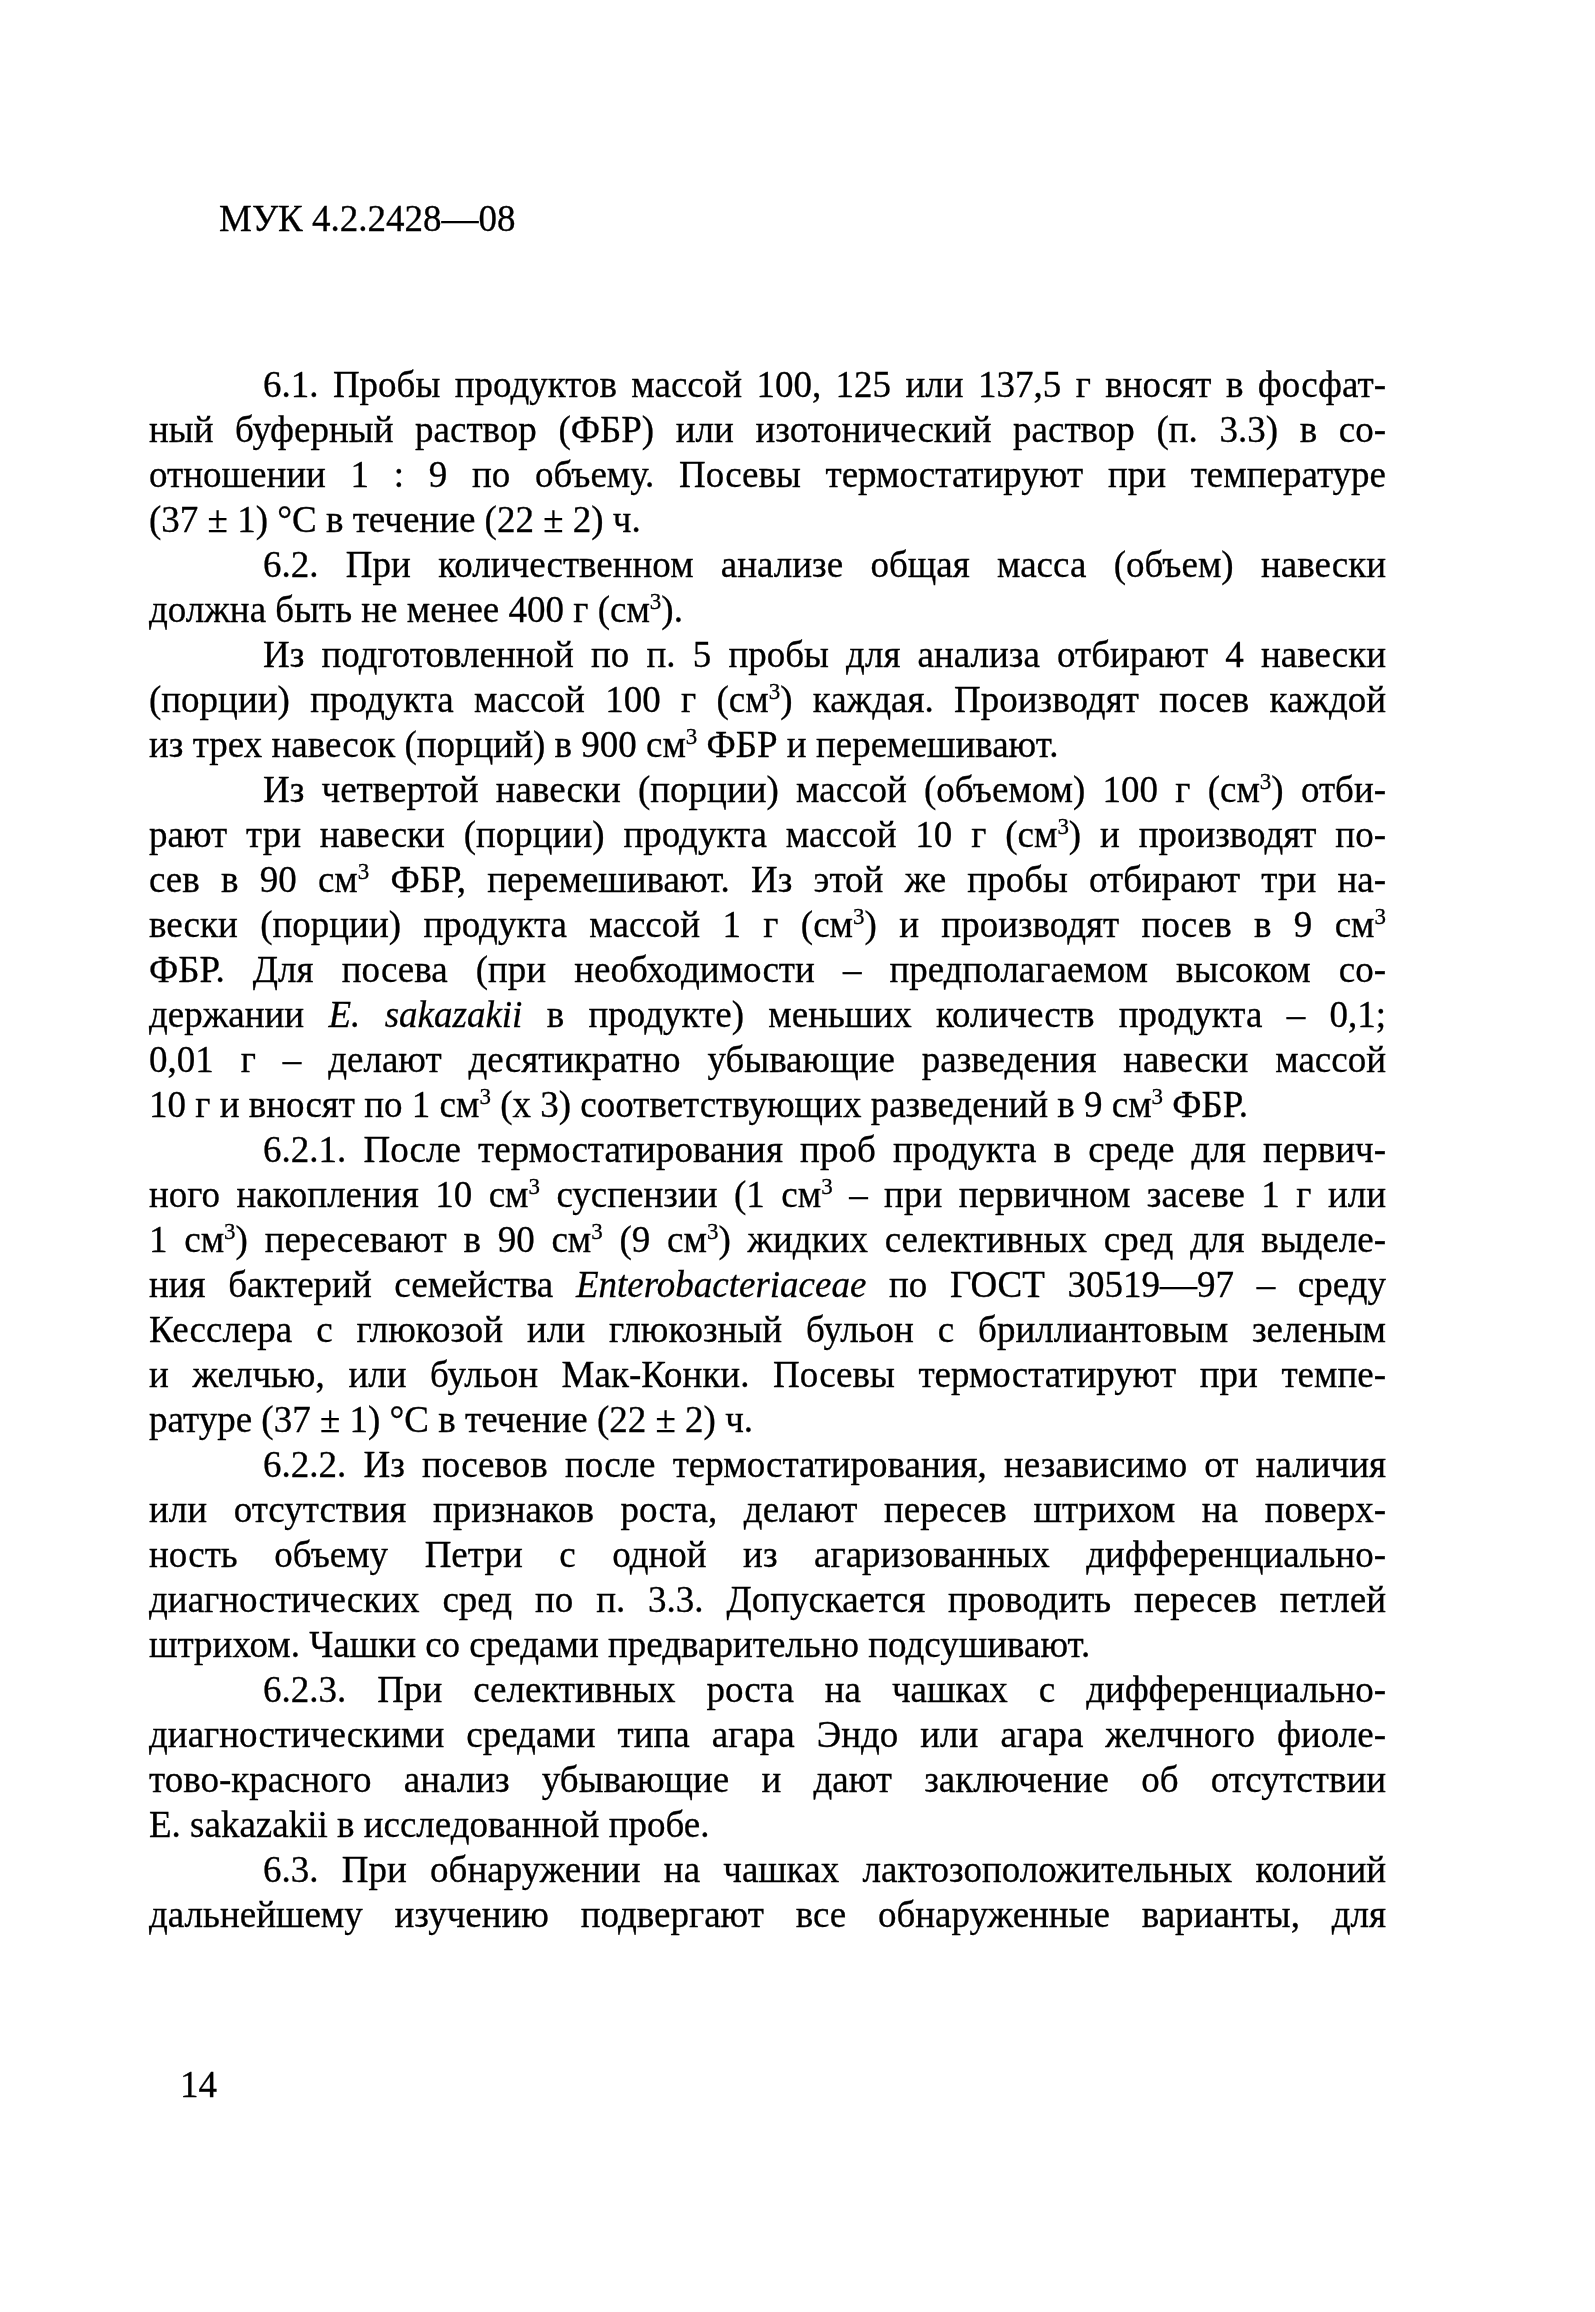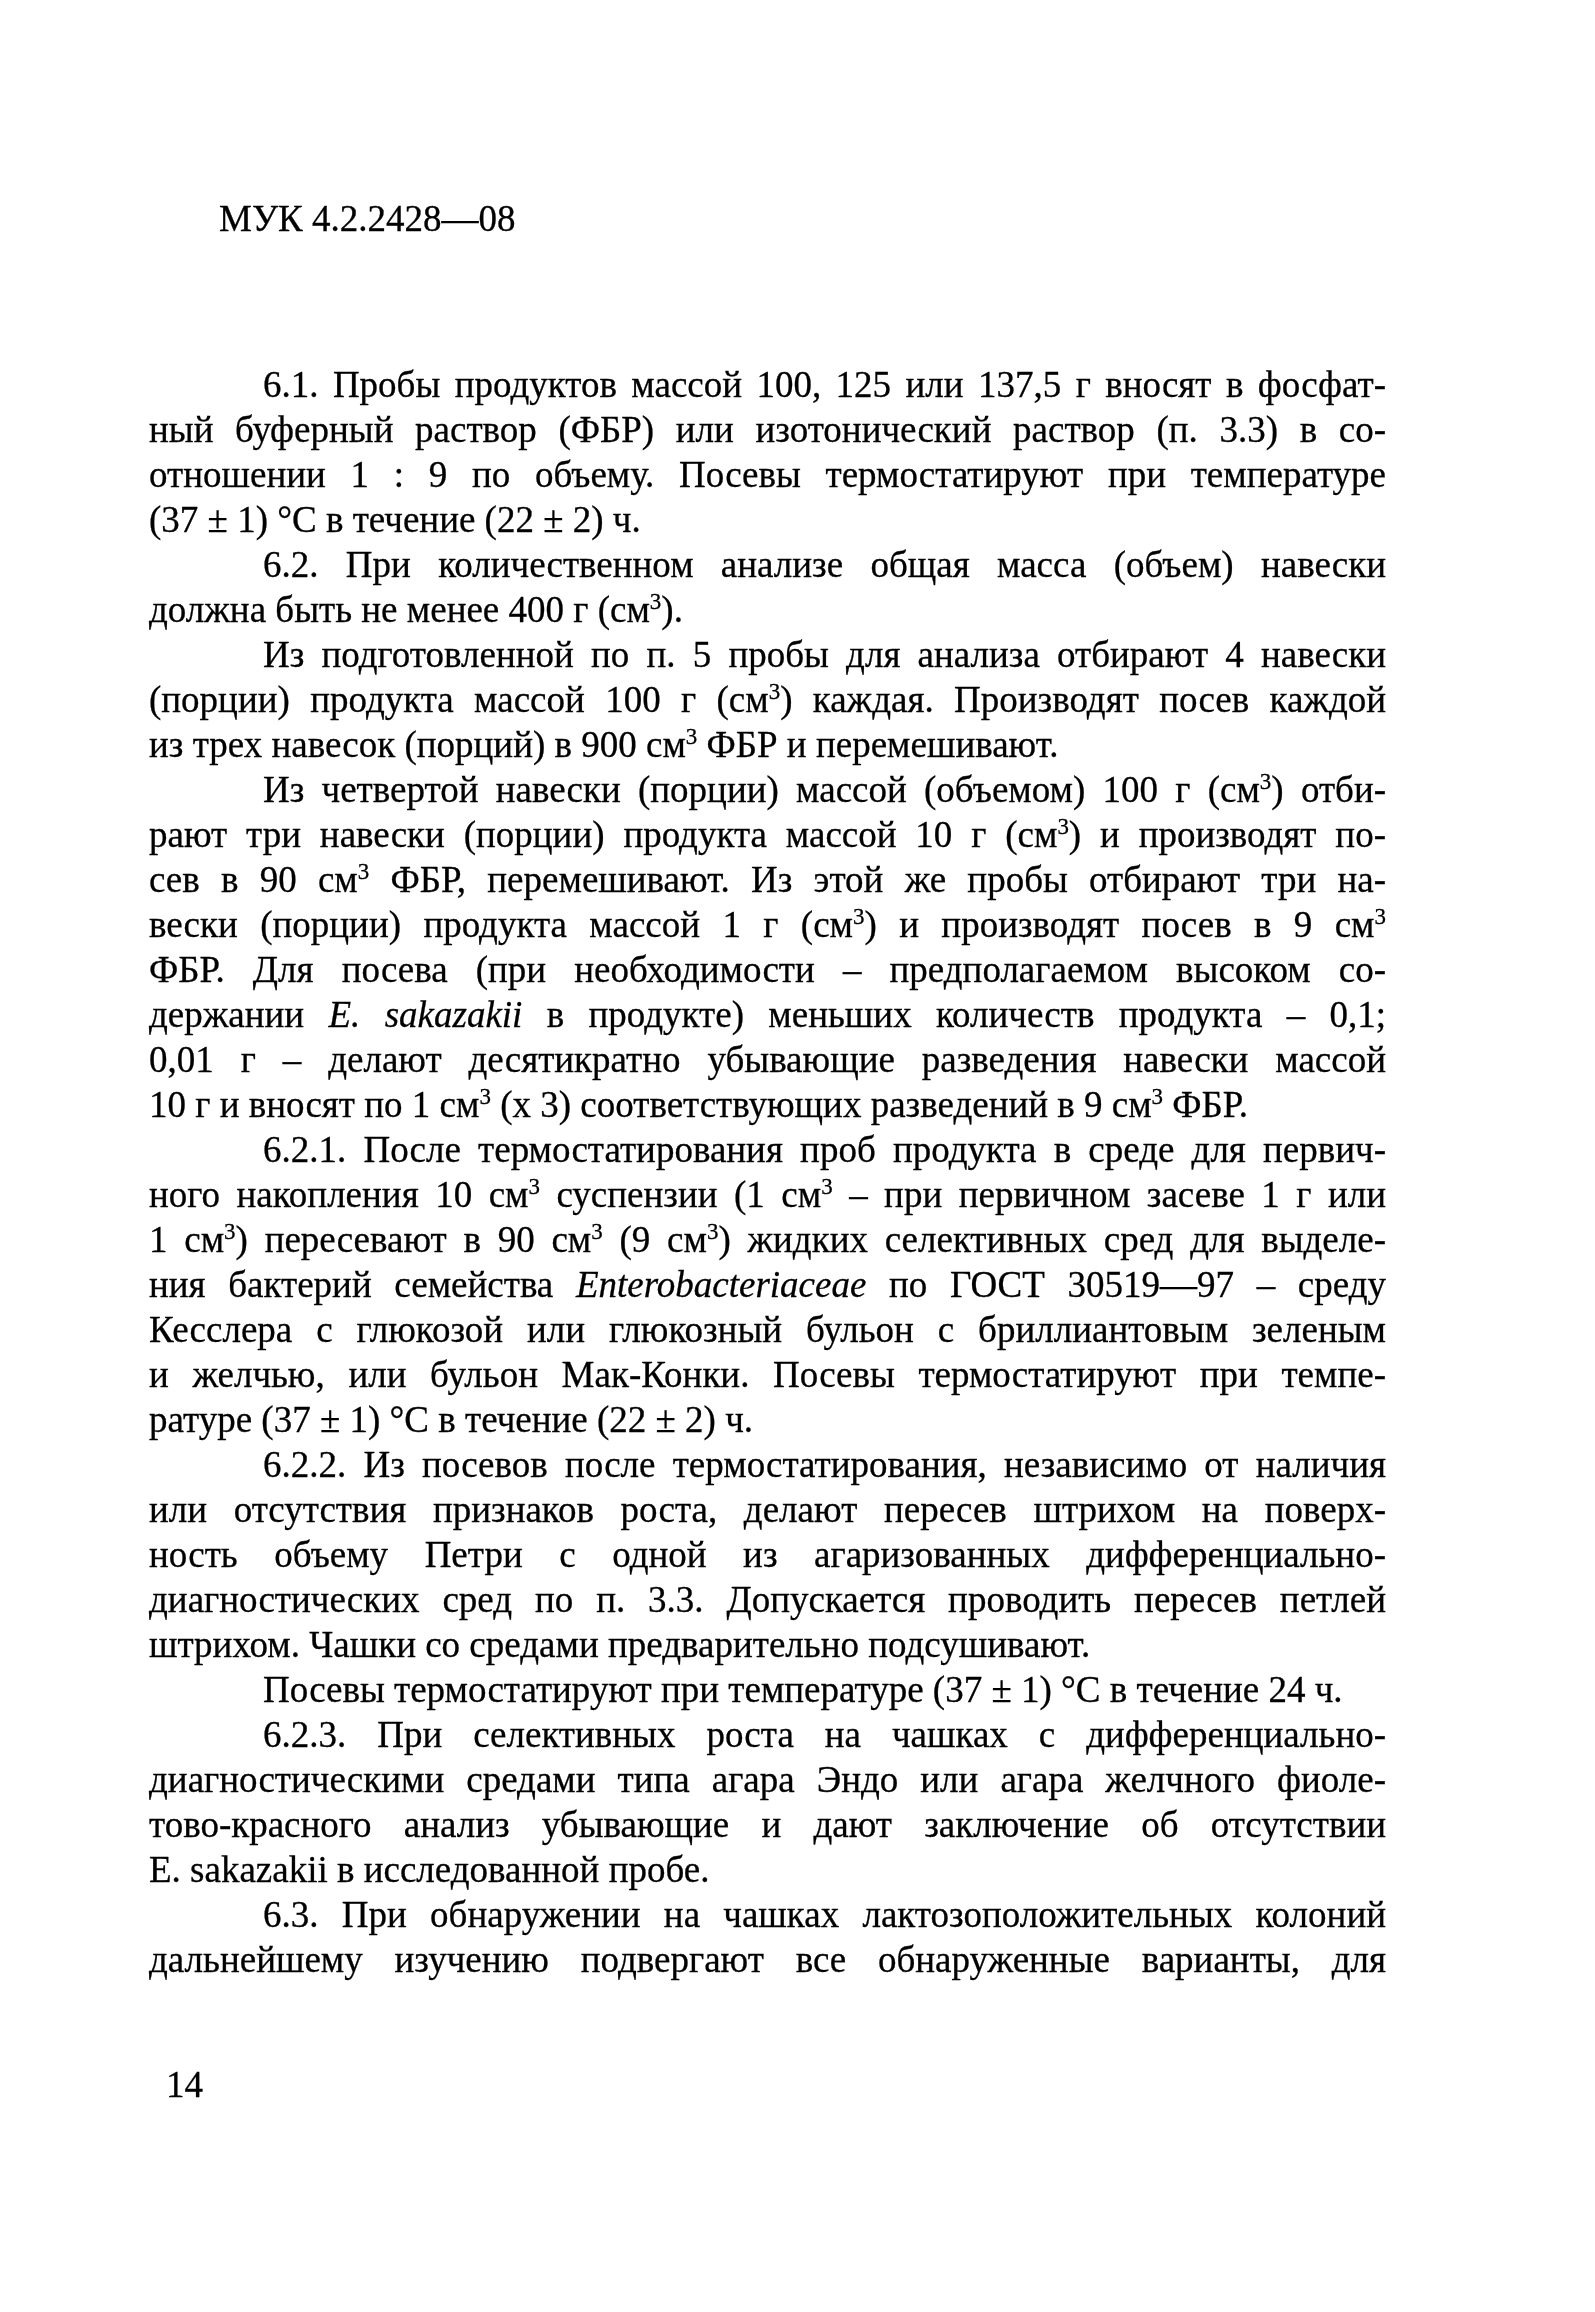--- a/index.html
+++ b/index.html
@@ -63,21 +63,21 @@
     line-height: 0;
     vertical-align: baseline;
     position: relative;
     top: -0.55em;
   }
   .line i {
     font-style: italic;
   }
   .page-number {
     position: absolute;
-    left: 166px;
+    left: 180px;
     top: 2062px;
     font-size: 37px;
     line-height: 45px;
   }
 </style>
 </head>
 <body>
 
 <div class="page">
   <div class="doc-header">МУК 4.2.2428—08</div>
@@ -106,21 +106,20 @@
       <div class="line just">1 см<sup>3</sup>) пересевают в 90 см<sup>3</sup> (9 см<sup>3</sup>) жидких селективных сред для выделе-</div>
       <div class="line just">ния бактерий семейства <i>Enterobacteriaceae</i> по ГОСТ 30519—97 – среду</div>
       <div class="line just">Кесслера с глюкозой или глюкозный бульон с бриллиантовым зеленым</div>
       <div class="line just">и желчью, или бульон Мак-Конки. Посевы термостатируют при темпе-</div>
       <div class="line">ратуре (37 ± 1) °С в течение (22 ± 2) ч.</div>
       <div class="line first just">6.2.2. Из посевов после термостатирования, независимо от наличия</div>
       <div class="line just">или отсутствия признаков роста, делают пересев штрихом на поверх-</div>
       <div class="line just">ность объему Петри с одной из агаризованных дифференциально-</div>
       <div class="line just">диагностических сред по п. 3.3. Допускается проводить пересев петлей</div>
       <div class="line">штрихом. Чашки со средами предварительно подсушивают.</div>
-      <div class="line first">Посевы термостатируют при температуре (37 ± 1) °С в течение 24 ч.</div>
       <div class="line first just">6.2.3. При селективных роста на чашках с дифференциально-</div>
       <div class="line just">диагностическими средами типа агара Эндо или агара желчного фиоле-</div>
       <div class="line just">тово-красного анализ убывающие и дают заключение об отсутствии</div>
       <div class="line">E. sakazakii в исследованной пробе.</div>
       <div class="line first just">6.3. При обнаружении на чашках лактозоположительных колоний</div>
       <div class="line just">дальнейшему изучению подвергают все обнаруженные варианты, для</div>
     </div>
 
   <div class="page-number">14</div>
 </div>

